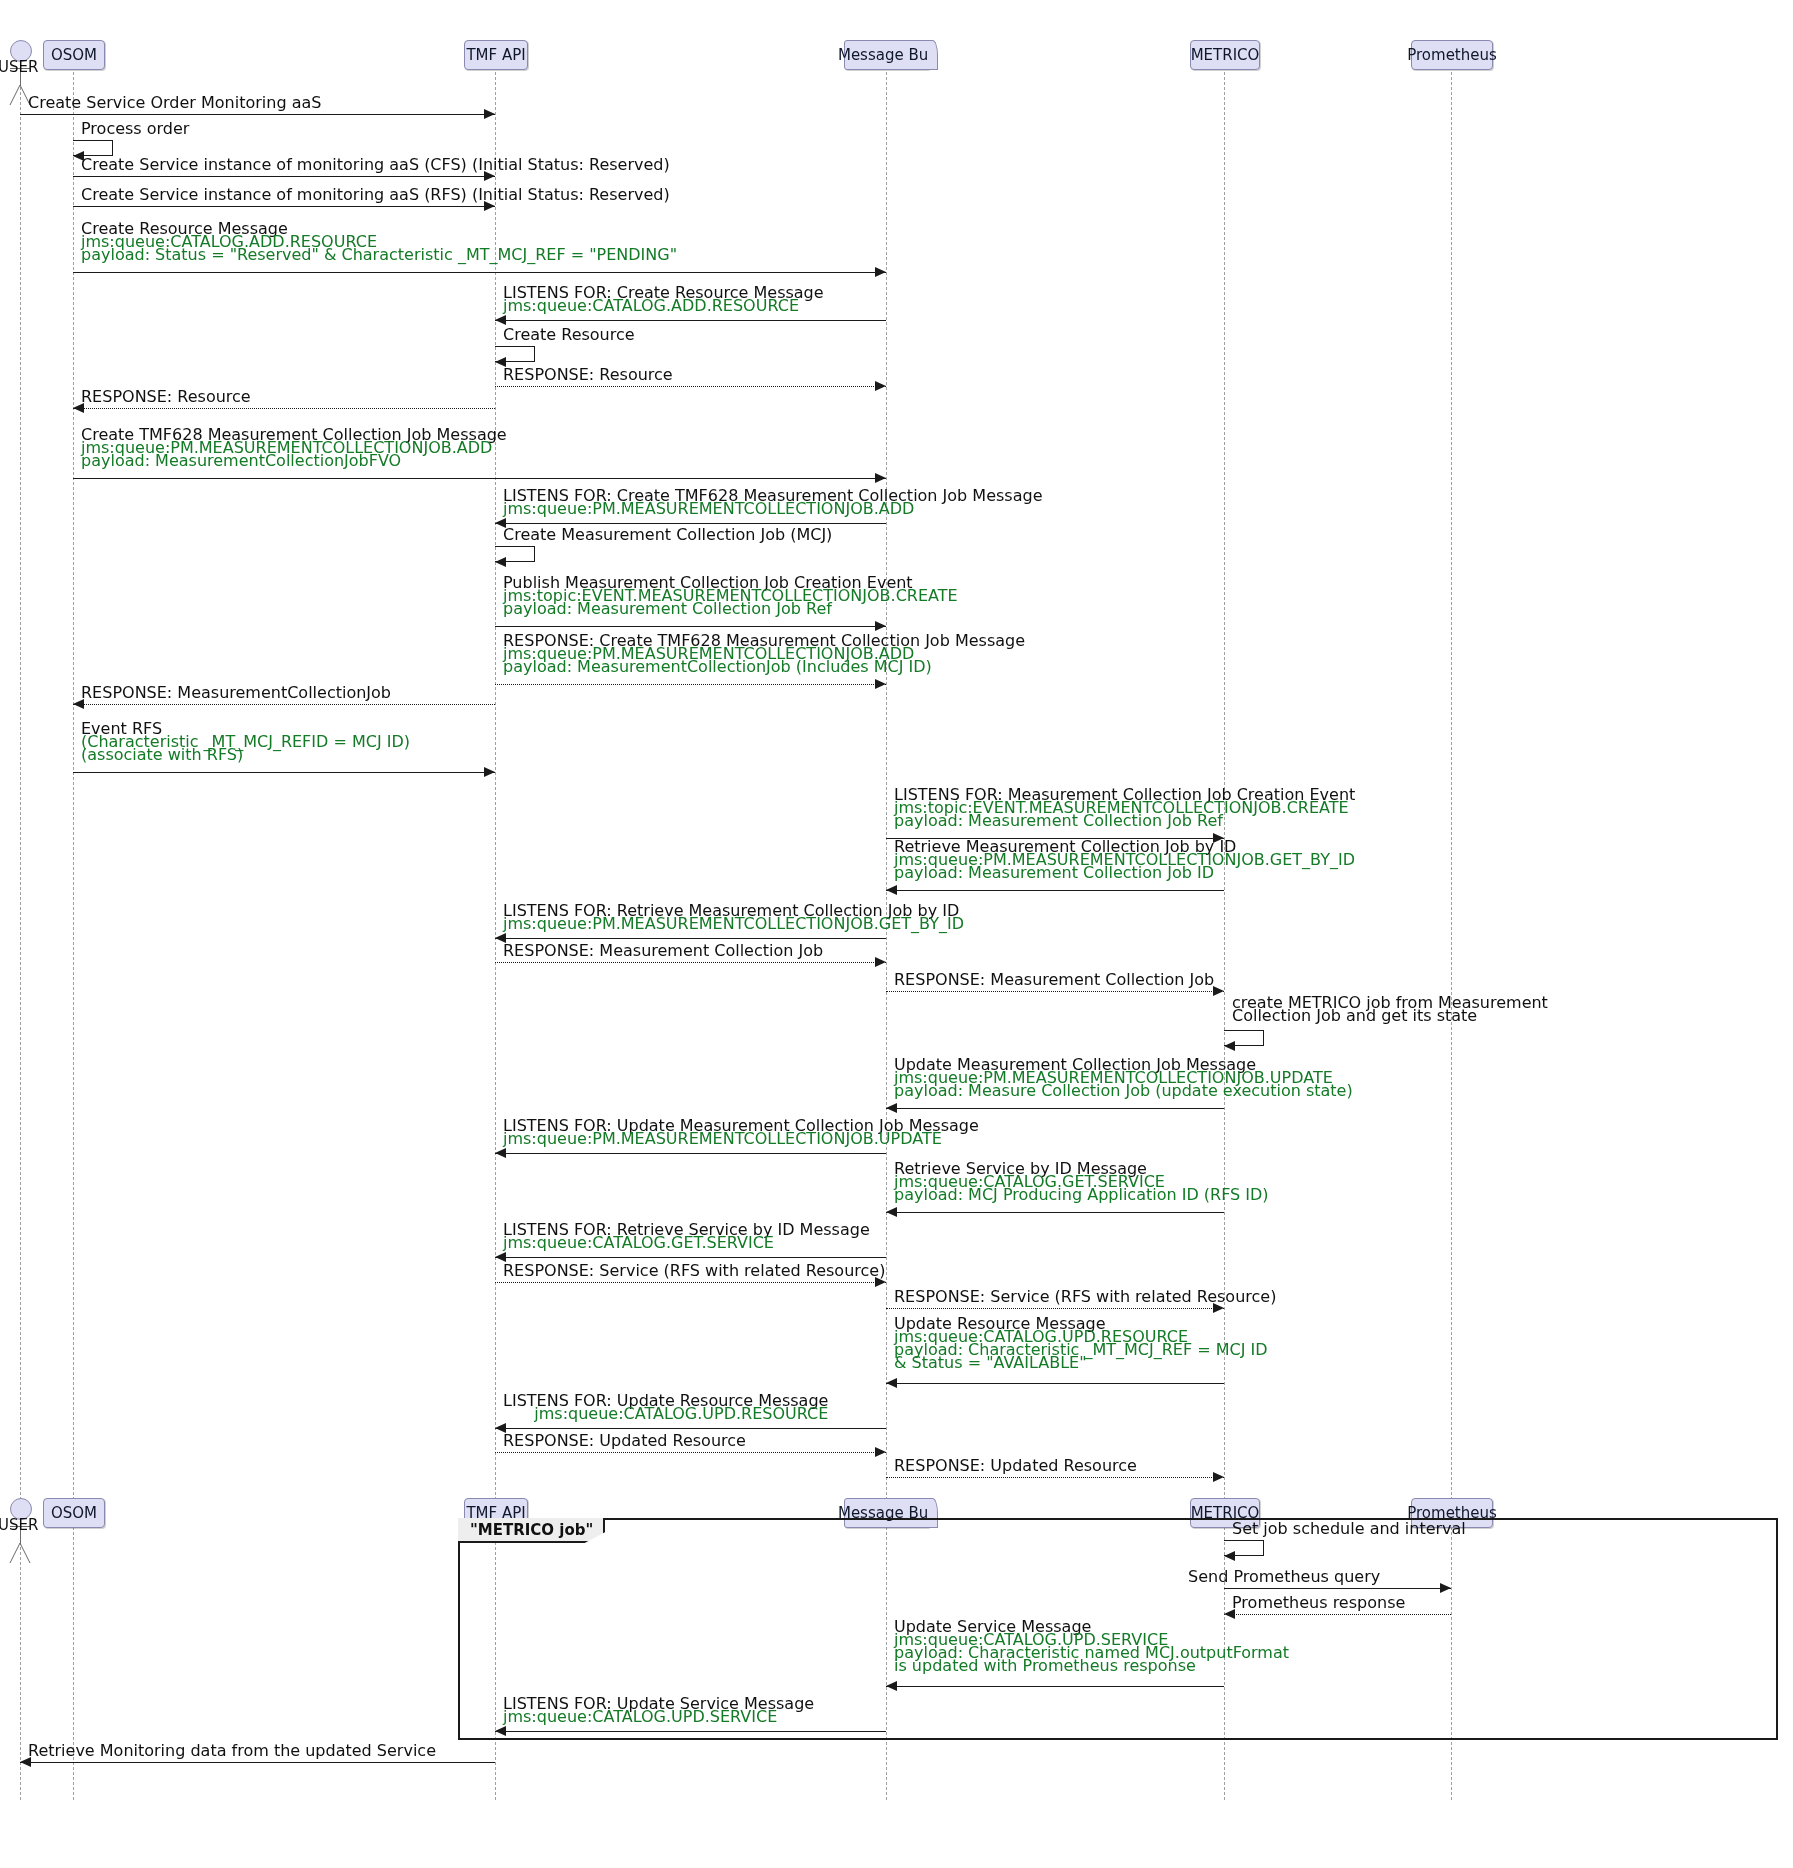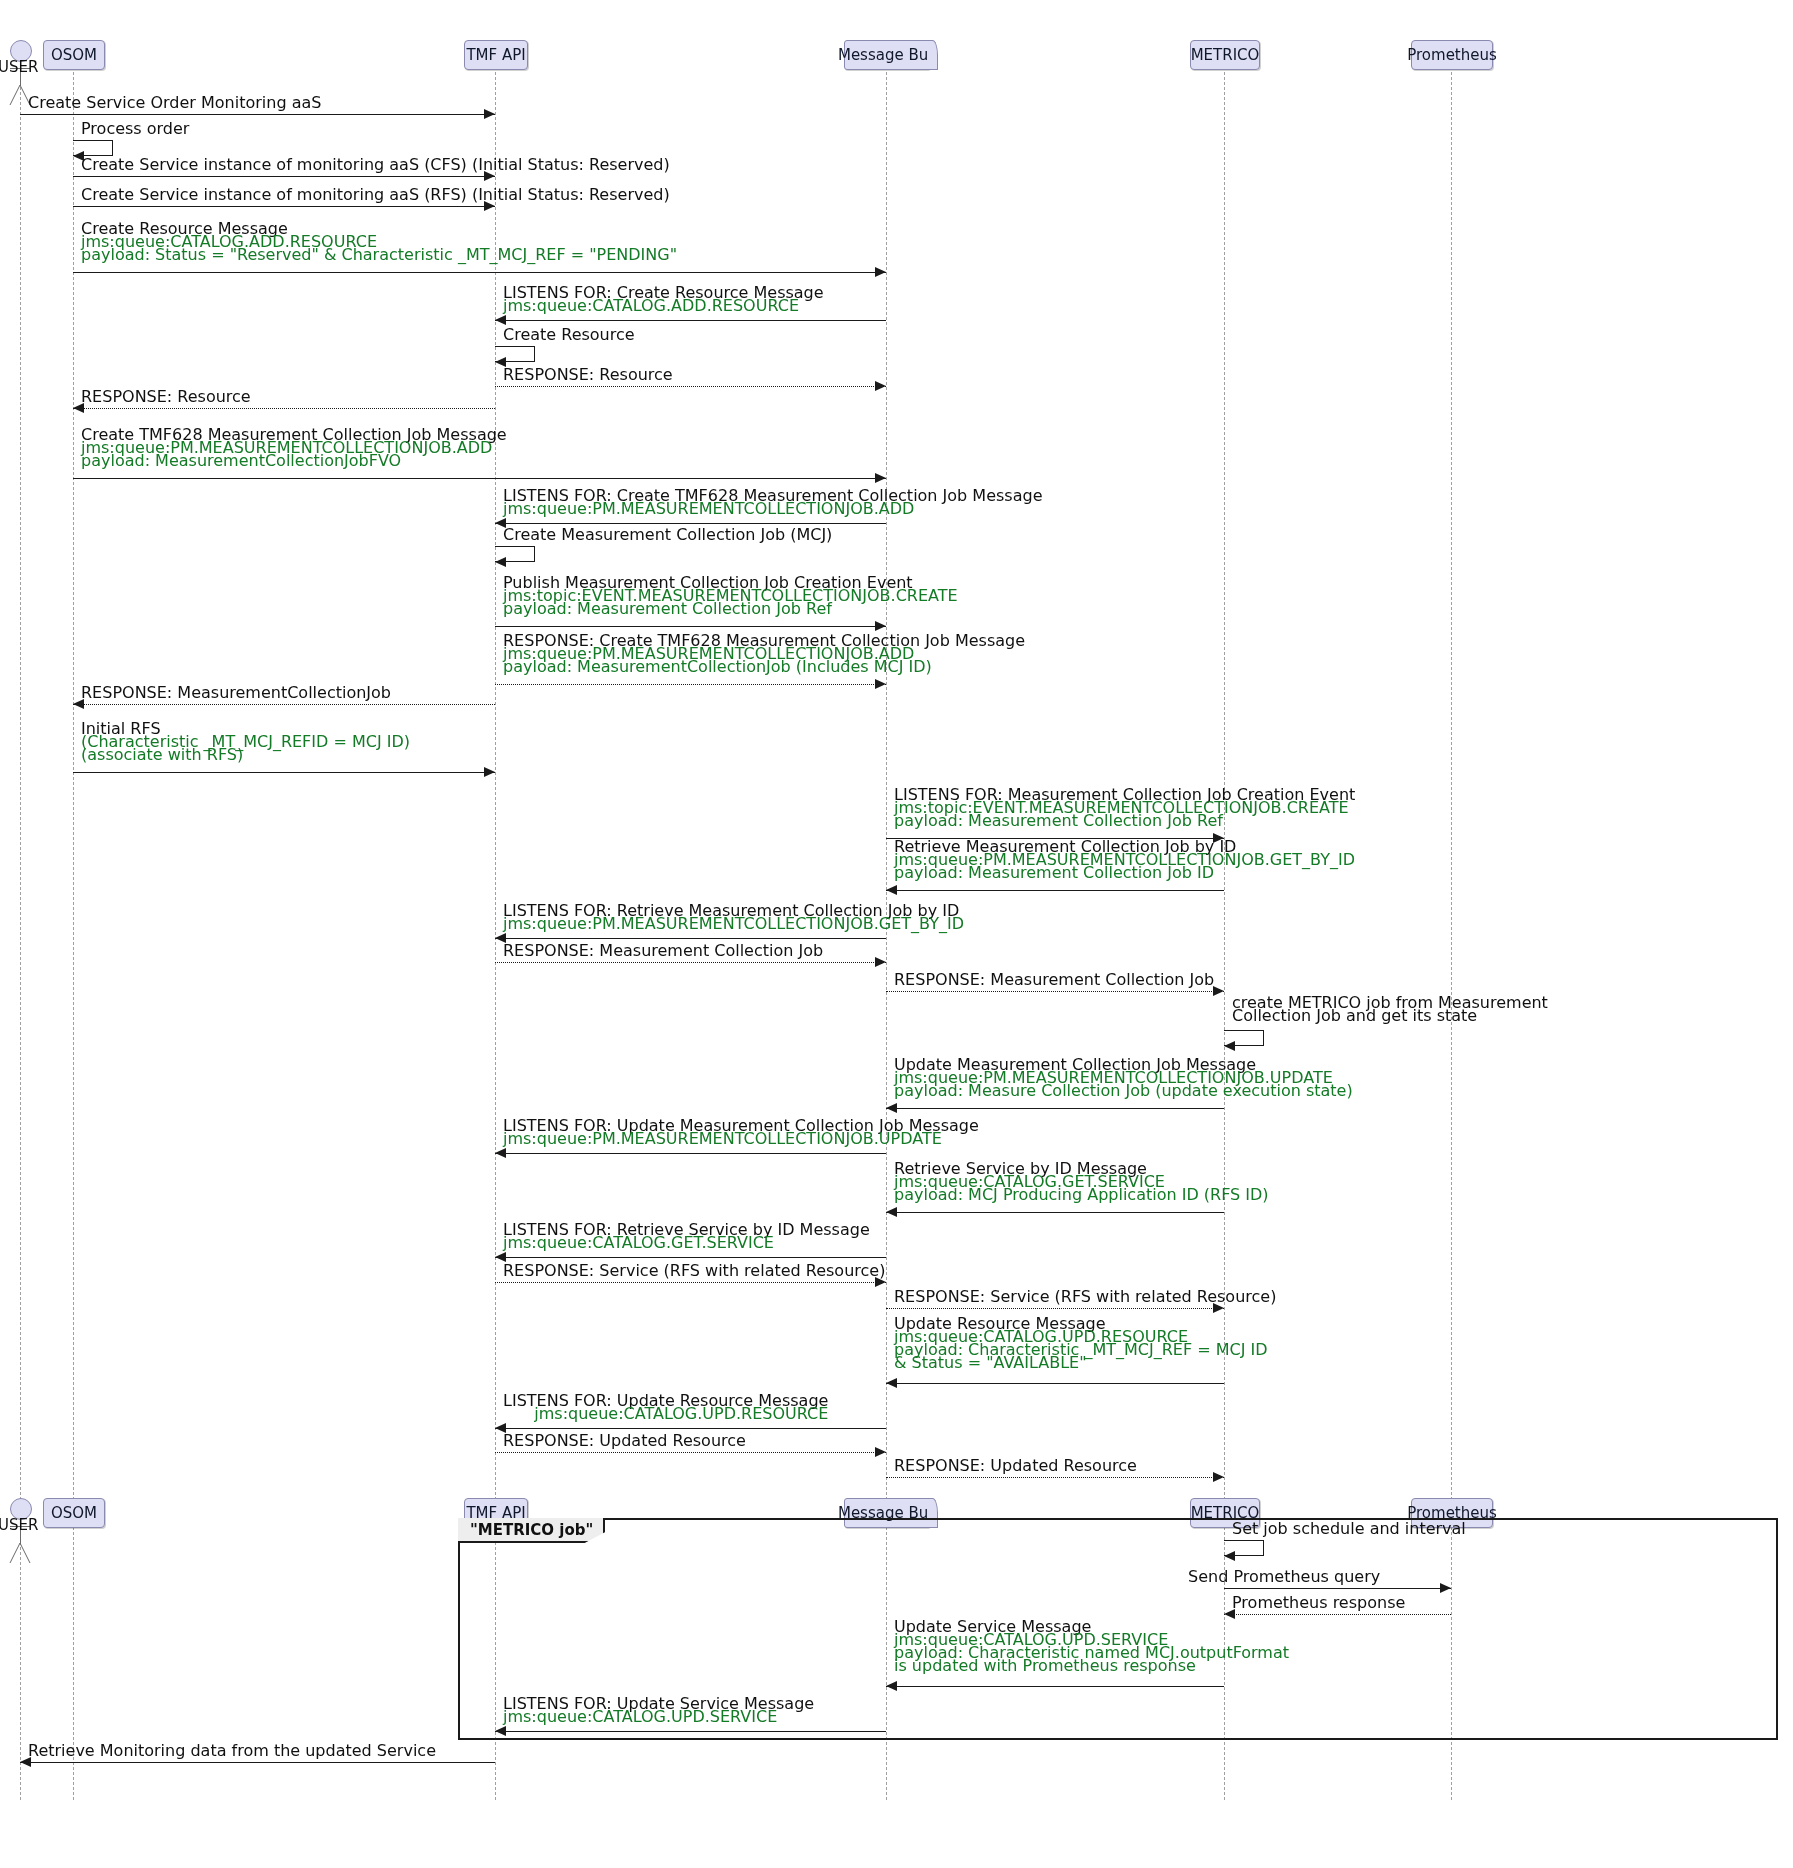--- a/index.html
+++ b/index.html
@@ -166,21 +166,21 @@
       <span class="g">payload: MeasurementCollectionJob (Includes MCJ ID)</span>
     </div>
     <div class="msg dotted" style="left: 73px; top: 704px; width: 422px;"></div>
     <div class="arrowL" style="top: 699px; left: 73px;"></div>
     <div class="mlabel" style="left: 81px; top: 686px;">
       <span class="k">RESPONSE: MeasurementCollectionJob</span>
     </div>
     <div class="msg" style="left: 73px; top: 772px; width: 422px;"></div>
     <div class="arrowR" style="top: 767px; left: 484px;"></div>
     <div class="mlabel" style="left: 81px; top: 722px;">
-      <span class="k">Initial RFS</span>
+      <span class="k">Event RFS</span>
       <span class="g">(Characteristic _MT_MCJ_REFID = MCJ ID)</span>
       <span class="g">(associate with RFS)</span>
     </div>
     <div class="msg" style="left: 886px; top: 838px; width: 338px;"></div>
     <div class="arrowR" style="top: 833px; left: 1213px;"></div>
     <div class="mlabel" style="left: 894px; top: 788px;">
       <span class="k">LISTENS FOR: Measurement Collection Job Creation Event</span>
       <span class="g">jms:topic:EVENT.MEASUREMENTCOLLECTIONJOB.CREATE</span>
       <span class="g">payload: Measurement Collection Job Ref</span>
     </div>

